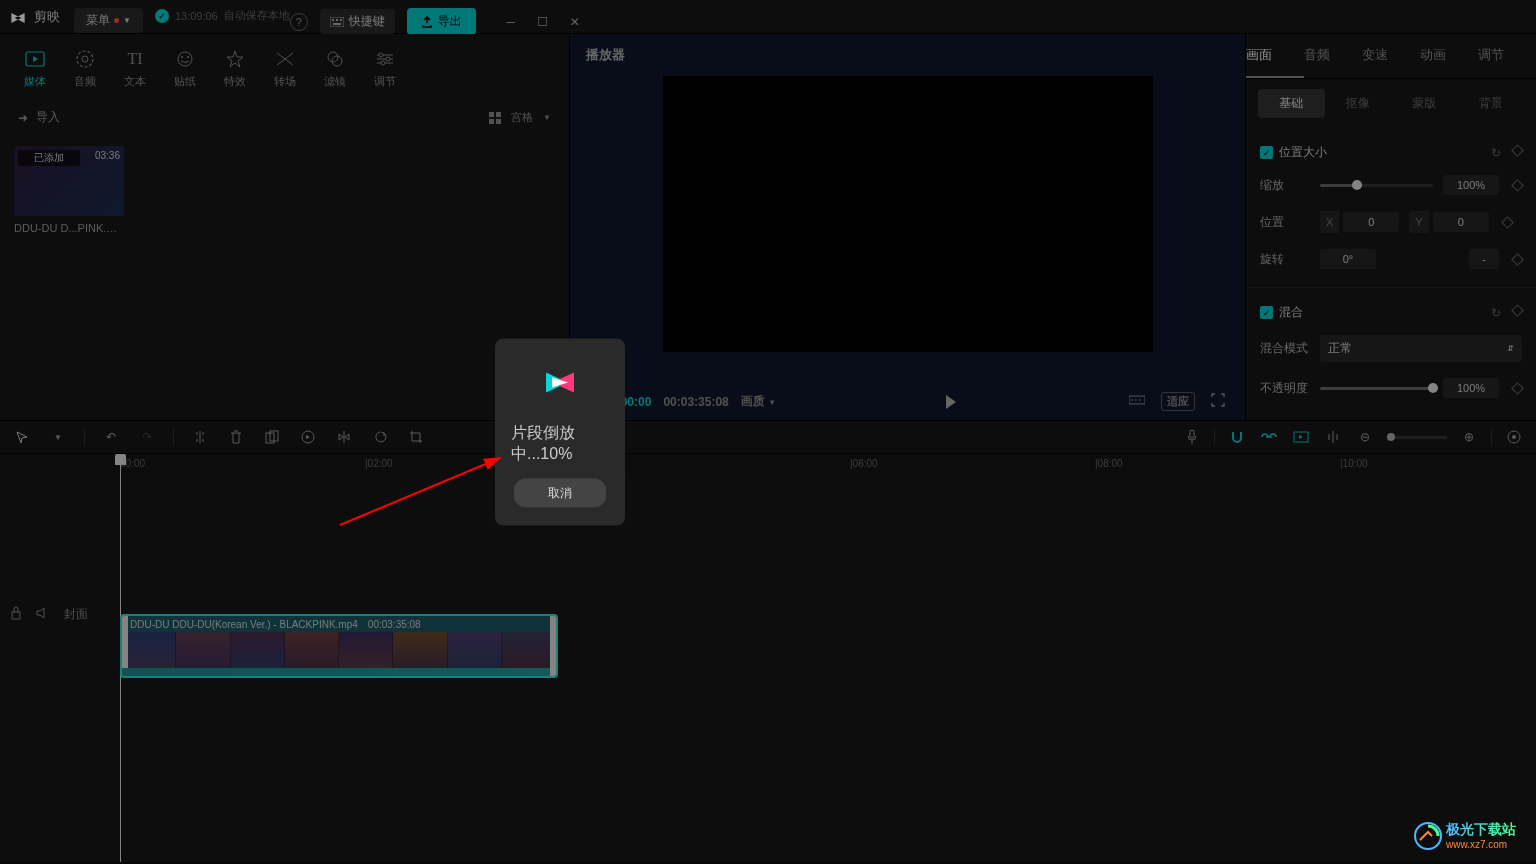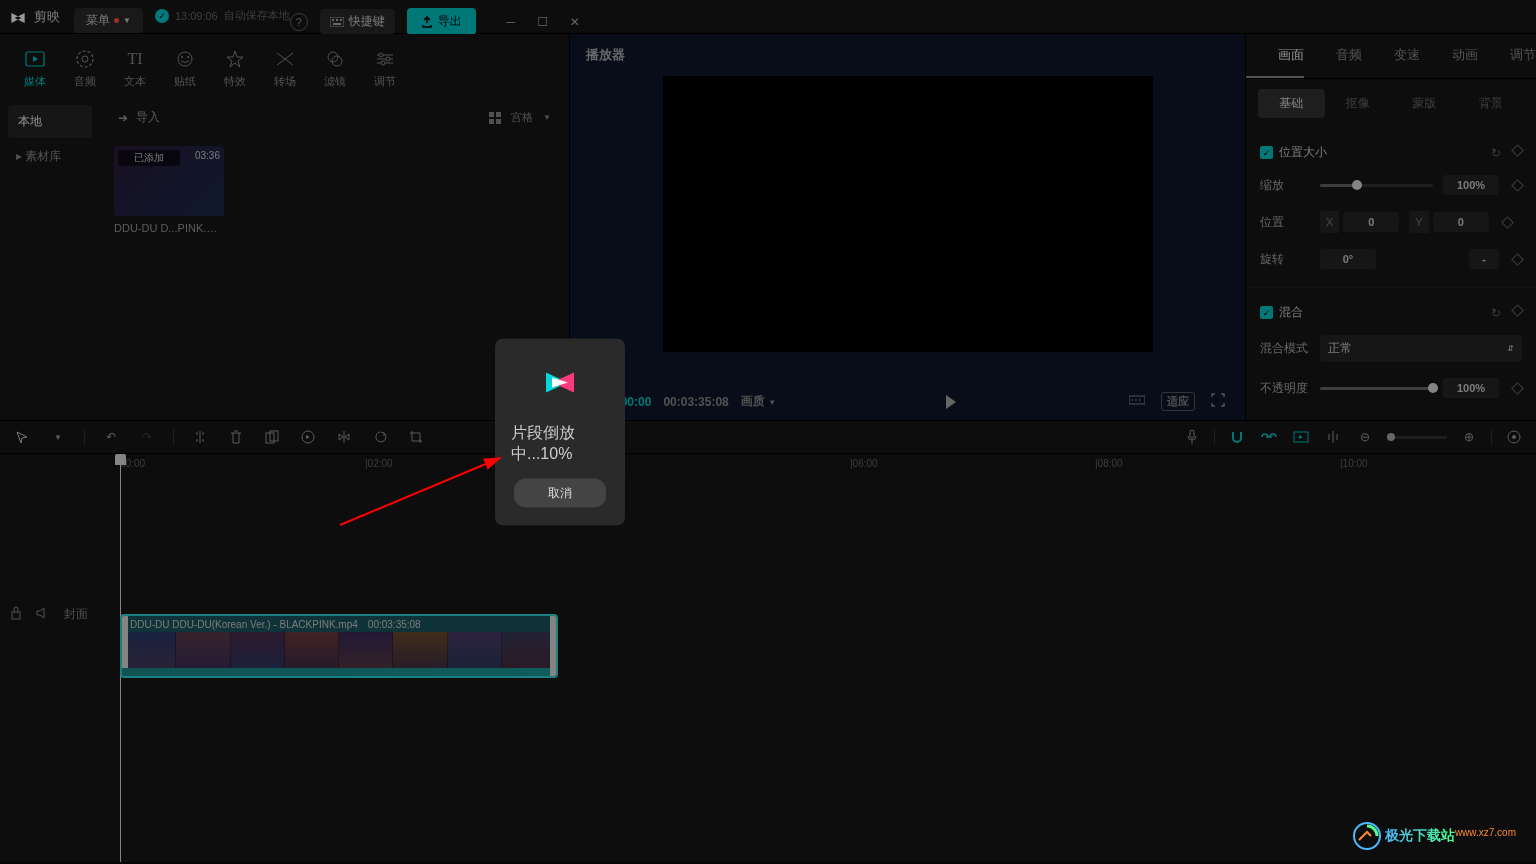--- a/index.html
+++ b/index.html
@@ -51,36 +51,36 @@
 .preview-header { padding: 12px 16px; font-size: 13px; color: #aaa; }
 .preview-video { margin: 0 auto; width: 490px; height: 276px; background: #000; }
 .preview-controls { position: absolute; bottom: 8px; left: 0; right: 0; display: flex; align-items: center; padding: 0 16px; gap: 12px; font-size: 12px; color: #888; }
 .play-btn { flex: 1; display: flex; justify-content: center; }
 .play-triangle { width: 0; height: 0; border-left: 10px solid #aaa; border-top: 7px solid transparent; border-bottom: 7px solid transparent; cursor: pointer; }
 .preview-tool { cursor: pointer; color: #888; padding: 2px 4px; }
 .ratio-badge { border: 1px solid #555; padding: 1px 5px; border-radius: 3px; font-size: 11px; }
 
 
 .right-tabs { display: flex; border-bottom: 1px solid #000; }
-.right-tab { flex: 1; padding: 12px 0; text-align: right; font-size: 13px; color: #888; cursor: pointer; }
+.right-tab { flex: 1; padding: 12px 0; text-align: left; font-size: 13px; color: #888; cursor: pointer; }
 .right-tab.active { color: #eee; border-bottom: 2px solid #888; }
 .right-subtabs { display: flex; padding: 10px 12px; gap: 0; }
 .right-subtab { flex: 1; padding: 6px 0; text-align: center; font-size: 12px; color: #666; cursor: pointer; border-radius: 4px; }
 .right-subtab.active { background: #333; color: #ddd; }
 .prop-section { padding: 10px 14px; }
 .section-header { display: flex; align-items: center; justify-content: space-between; padding: 6px 0; }
 .section-title { display: flex; align-items: center; gap: 6px; font-size: 12px; color: #ccc; }
 .check-square { width: 13px; height: 13px; background: #00c8c8; border-radius: 2px; display: flex; align-items: center; justify-content: center; color: #000; font-size: 9px; }
 .section-icons { display: flex; gap: 8px; color: #666; }
 .prop-row { display: flex; align-items: center; gap: 10px; padding: 8px 0; font-size: 12px; color: #aaa; }
 .prop-label { width: 50px; font-size: 12px; }
 .slider { flex: 1; height: 3px; background: #333; position: relative; border-radius: 2px; }
 .slider-fill { height: 100%; background: #666; border-radius: 2px; }
 .slider-thumb { position: absolute; width: 10px; height: 10px; background: #ddd; border-radius: 50%; top: -4px; }
-.num-input { width: 56px; background: #262626; border: none; color: #ccc; padding: 4px 6px; text-align: center; border-radius: 3px; font-size: 11px; font-weight: bold; }
+.num-input { width: 56px; background: #262626; border: none; color: #ccc; padding: 4px 6px; text-align: center; border-radius: 3px; font-size: 11px; }
 .xy-group { display: flex; align-items: center; gap: 4px; }
 .xy-label { color: #777; font-size: 11px; padding: 0 6px; background: #262626; border-radius: 3px 0 0 3px; height: 22px; display: flex; align-items: center; }
 .diamond { width: 9px; height: 9px; border: 1px solid #666; transform: rotate(45deg); cursor: pointer; margin-left: 4px; }
 .select-box { flex: 1; background: #262626; padding: 5px 8px; border-radius: 3px; font-size: 12px; color: #ccc; display: flex; justify-content: space-between; align-items: center; }
 
 
 .timeline-toolbar { height: 34px; background: #161616; border-top: 1px solid #000; border-bottom: 1px solid #000; display: flex; align-items: center; padding: 0 12px; gap: 16px; }
 .tl-tool { color: #999; cursor: pointer; width: 20px; height: 20px; display: flex; align-items: center; justify-content: center; }
 .tl-sep { width: 1px; height: 16px; background: #333; }
 .tl-right { margin-left: auto; display: flex; align-items: center; gap: 12px; }
@@ -107,21 +107,21 @@
 .modal-logo { width: 44px; height: 44px; margin-bottom: 18px; }
 .modal-text { font-size: 16px; color: #ccc; margin-bottom: 14px; }
 .modal-btn { width: 92px; padding: 6px 0; background: #444; color: #ddd; border: none; border-radius: 12px; font-size: 12px; cursor: pointer; }
 
 
 .arrow { position: absolute; z-index: 201; pointer-events: none; }
 
 
 .watermark { position: absolute; bottom: 14px; right: 20px; z-index: 300; display: flex; align-items: center; gap: 4px; }
 .wm-logo { width: 28px; height: 28px; }
-.wm-text { display: flex; flex-direction: row; }
+.wm-text { display: flex; flex-direction: column; }
 .wm-line1 { font-size: 14px; font-weight: bold; background: linear-gradient(90deg, #4db8ff, #4dff88); -webkit-background-clip: text; color: transparent; }
 .wm-line2 { font-size: 10px; color: #ff8833; }
 </style>
 </head>
 <body>
 
 <div class="titlebar">
   <svg class="logo" viewBox="0 0 24 24">
       <path d="M4 6 L16 12 L4 18 Z M20 6 L8 12 L20 18 Z" fill="#fff"></path>
     </svg>
@@ -230,24 +230,20 @@
               <path d="M1 3 L17 3 M1 7 L17 7 M1 11 L17 11" stroke="#888"></path>
               <circle cx="5" cy="3" r="2" fill="#161616" stroke="#888"></circle>
               <circle cx="12" cy="7" r="2" fill="#161616" stroke="#888"></circle>
               <circle cx="7" cy="11" r="2" fill="#161616" stroke="#888"></circle>
             </svg>
           </div>
           <span>调节</span>
         </div>
     </div>
     <div class="left-content">
-      <div class="media-sidebar">
-        <div class="media-tab active">本地</div>
-        <div class="media-tab">▸ <span>素材库</span></div>
-      </div>
       <div class="media-main">
         <div class="import-row">
           <div class="import-btn">
             <span>➜</span>
             <span>导入</span>
           </div>
           <div class="view-controls">
             <svg width="12" height="12" viewBox="0 0 12 12">
                 <rect x="0" y="0" width="5" height="5" fill="#888"></rect>
                 <rect x="7" y="0" width="5" height="5" fill="#888"></rect>

